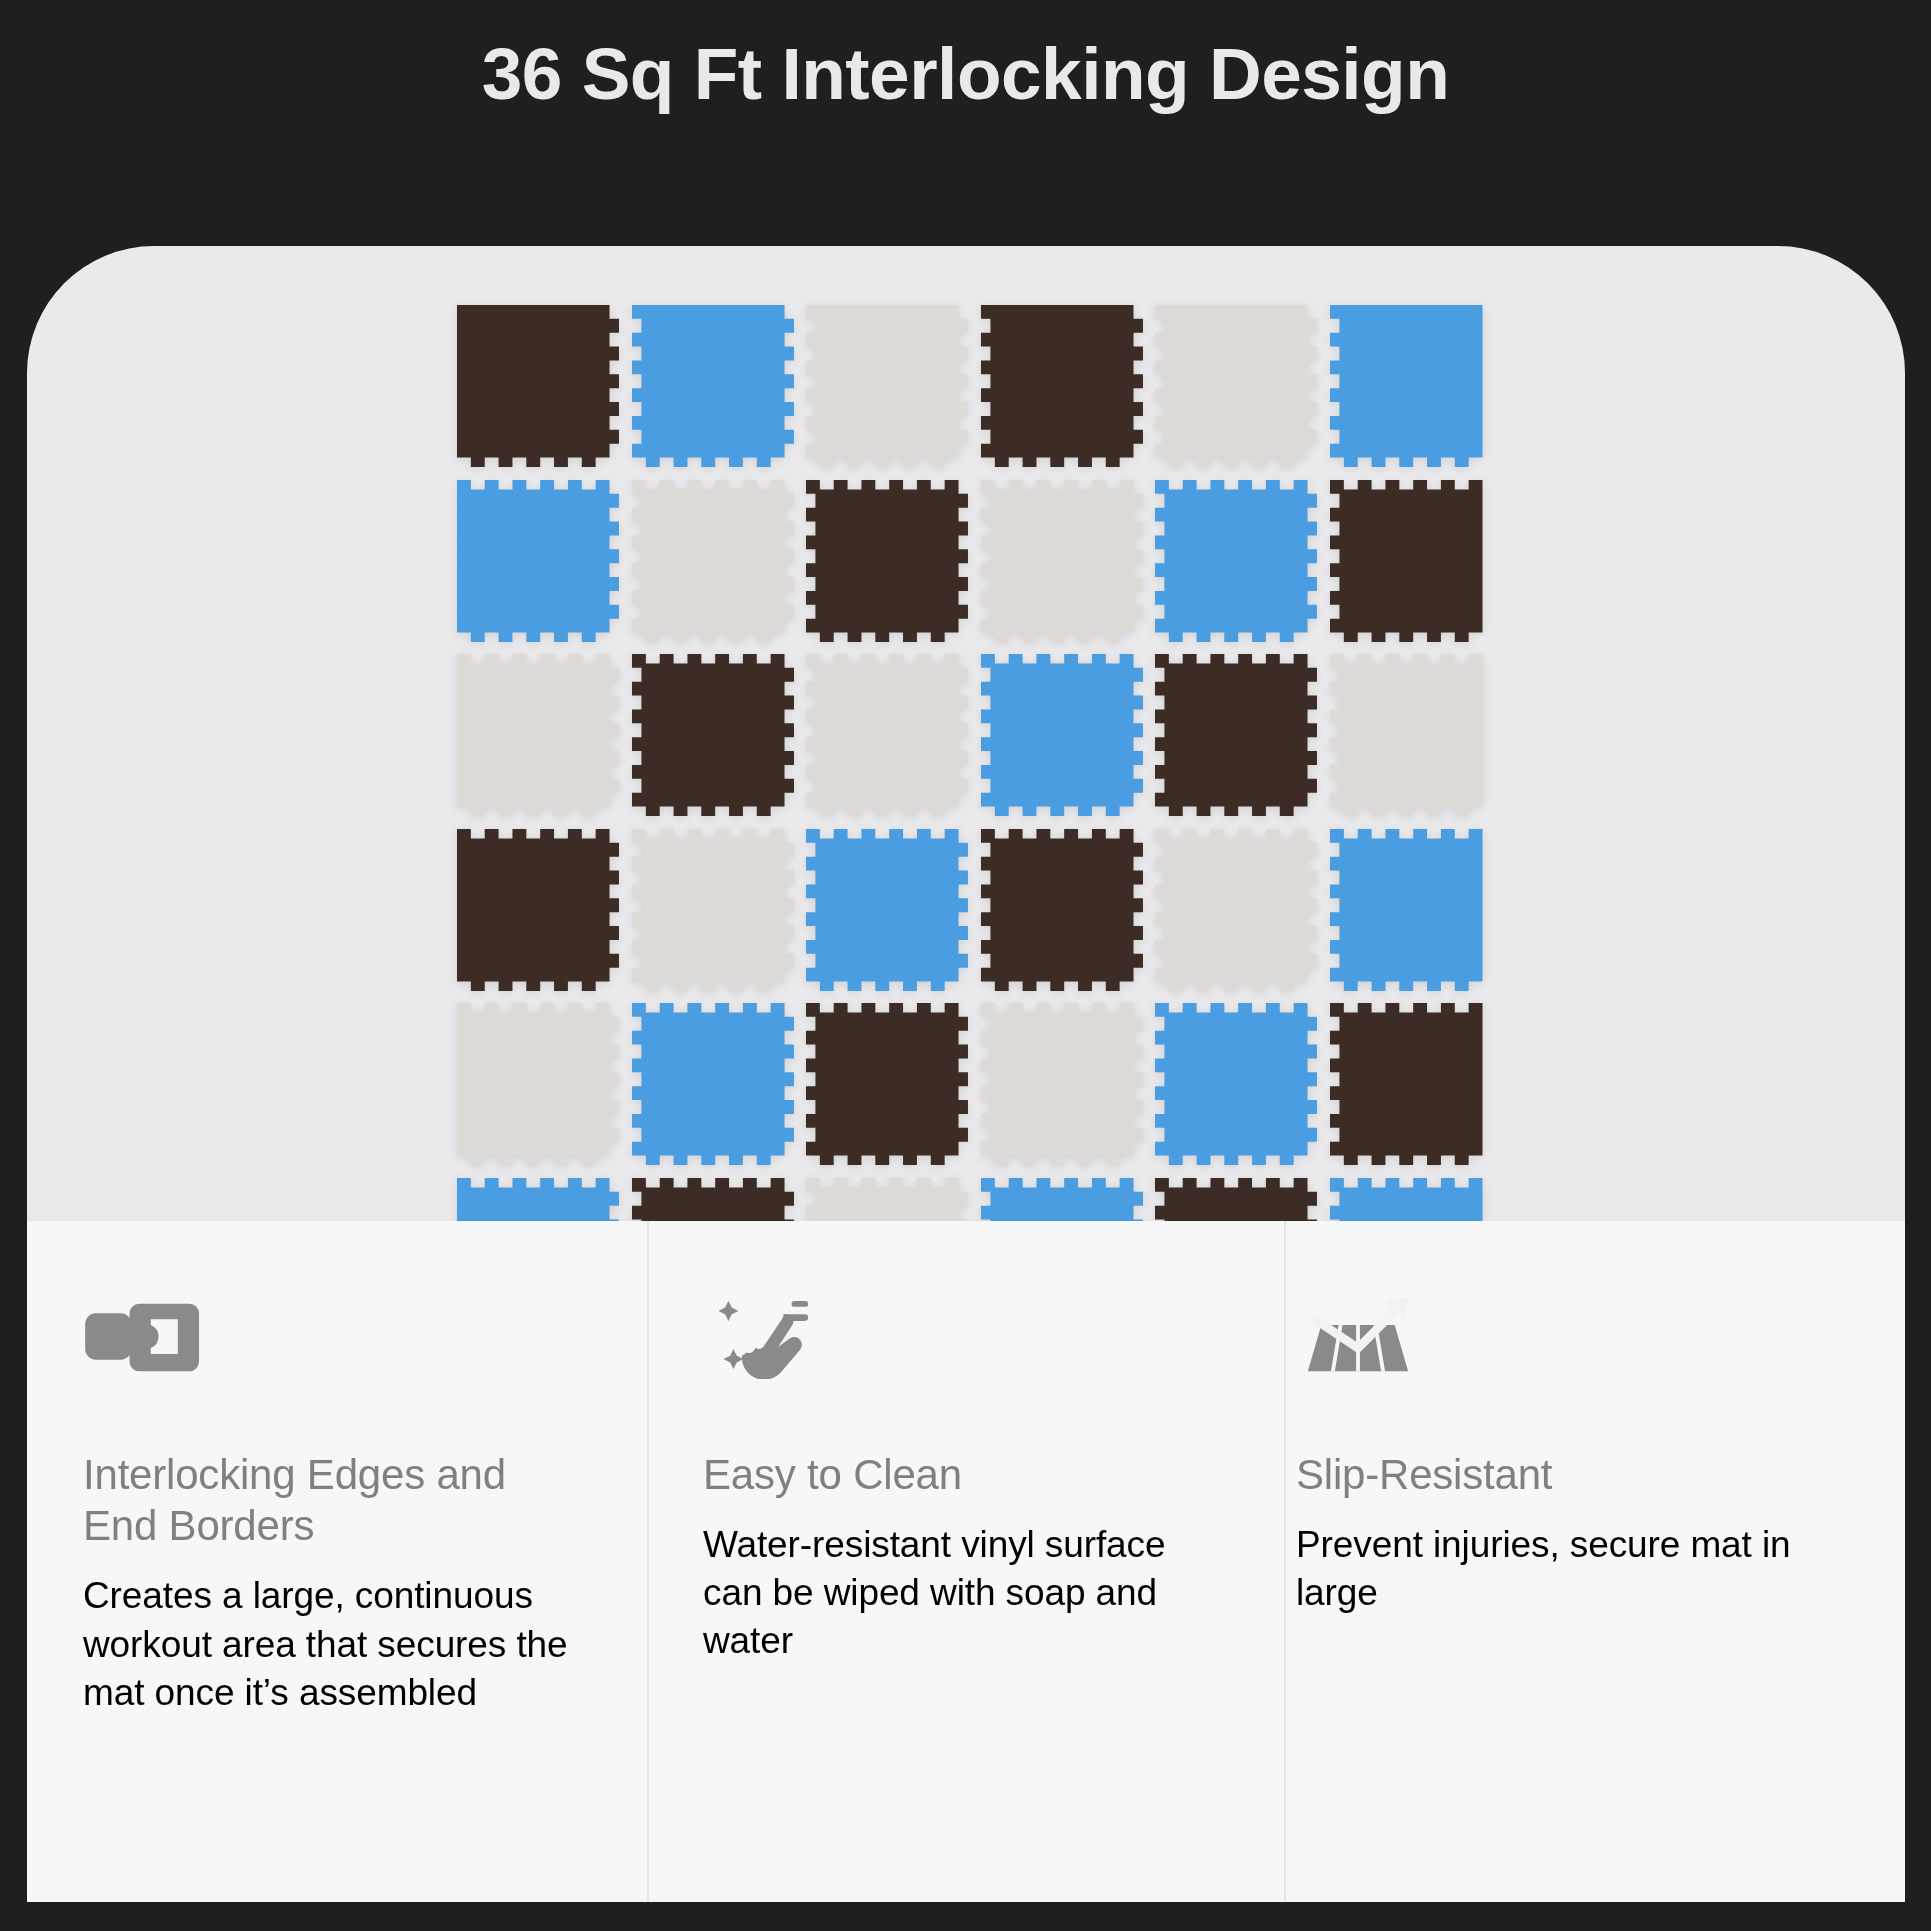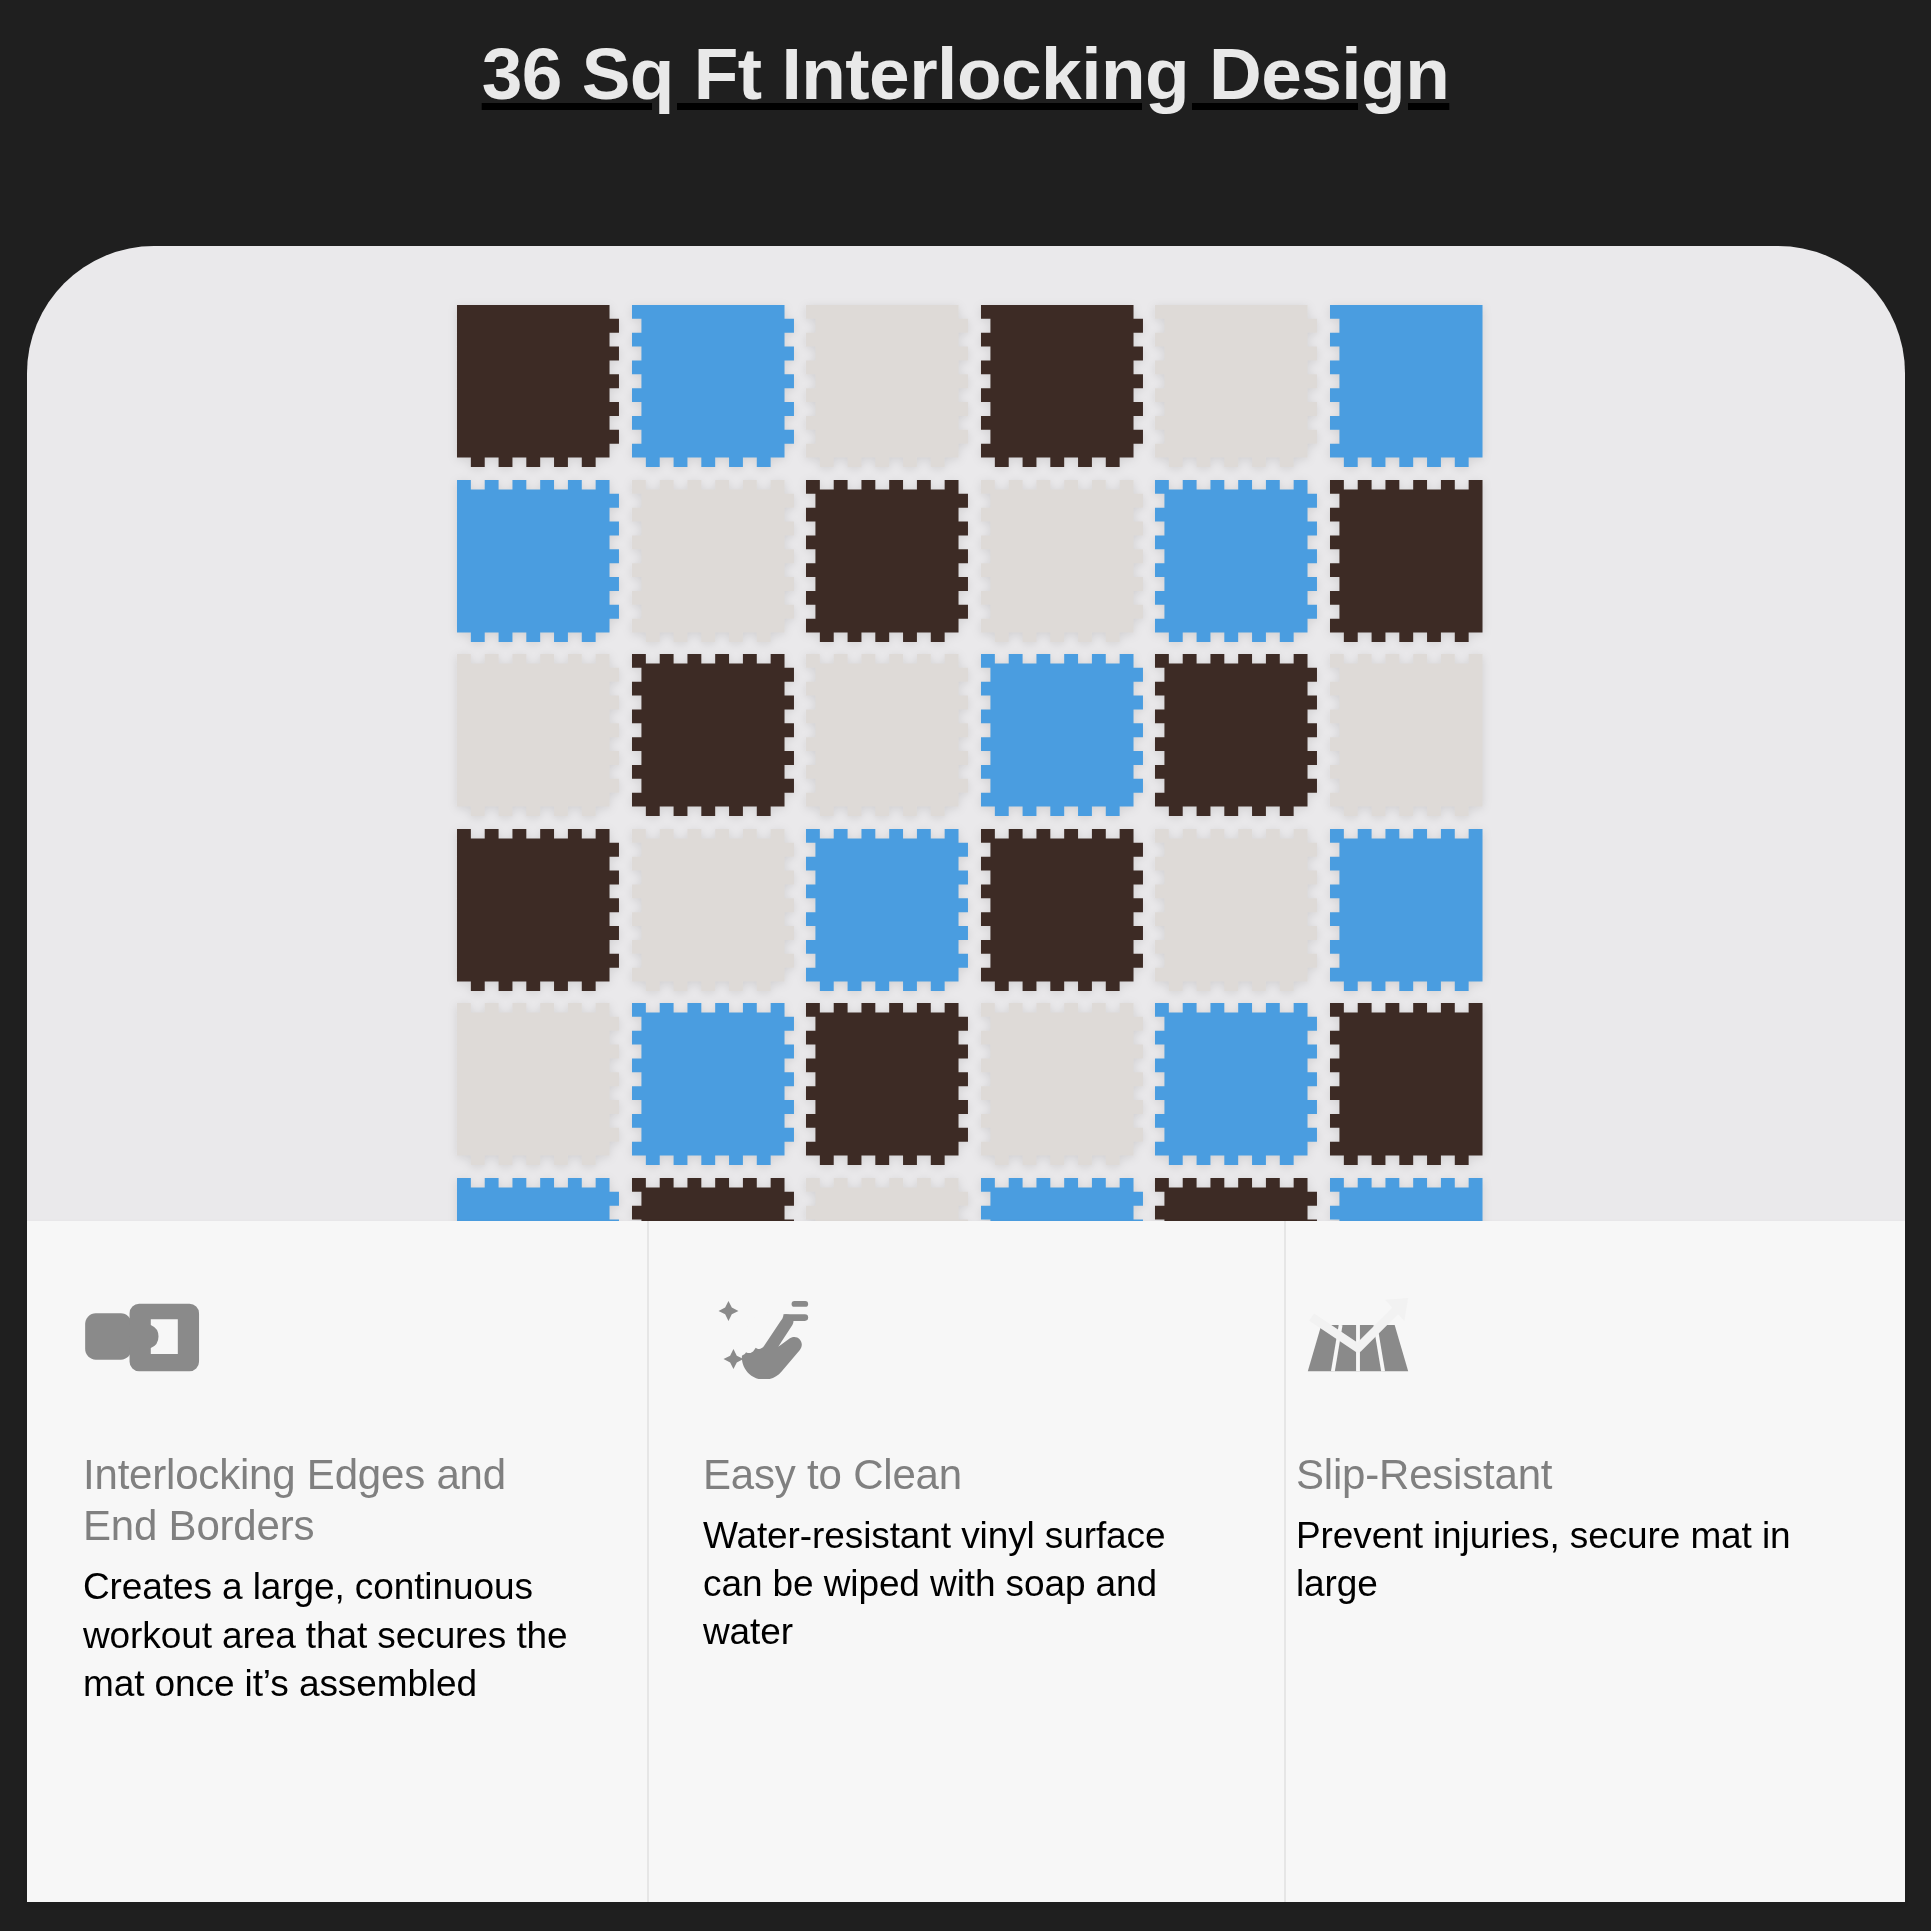--- a/index.html
+++ b/index.html
@@ -7,21 +7,21 @@
   body {
     background:#1f1f1f;
     font-family:"Liberation Sans", sans-serif;
     position:relative;
     overflow:hidden;
   }
 
   
   #header {
     position:absolute; top:0; left:0; width:1931px; height:253px;
-    background:#1f1f1f; text-align:center;text-decoration:underline;
+    background:#1f1f1f; text-align:center;
   }
   #header-title {
     color:#e9e9e9;
     font-size:73px;
     font-weight:bold;
     letter-spacing:-0.5px;
     padding-top:37px;
     line-height:1.0;
   }
   #header-subtitle {
@@ -84,21 +84,21 @@
     width:1.9px; height:100%;
     background:#e6e6e6;
   }
   .card-icon { height:83px; margin-bottom:70px; }
   .card-icon svg { display:block; }
   .card-title {
     color:#808080;
     font-size:42px;
     font-weight:normal;
     line-height:1.22;
-    margin-bottom:12px;
+    margin-bottom:21px;
     letter-spacing:-0.2px;
   }
   .card-desc {
     color:#000000;
     font-size:37px;
     font-weight:normal;
     line-height:1.30;
     letter-spacing:-0.1px;
   }
 </style>

